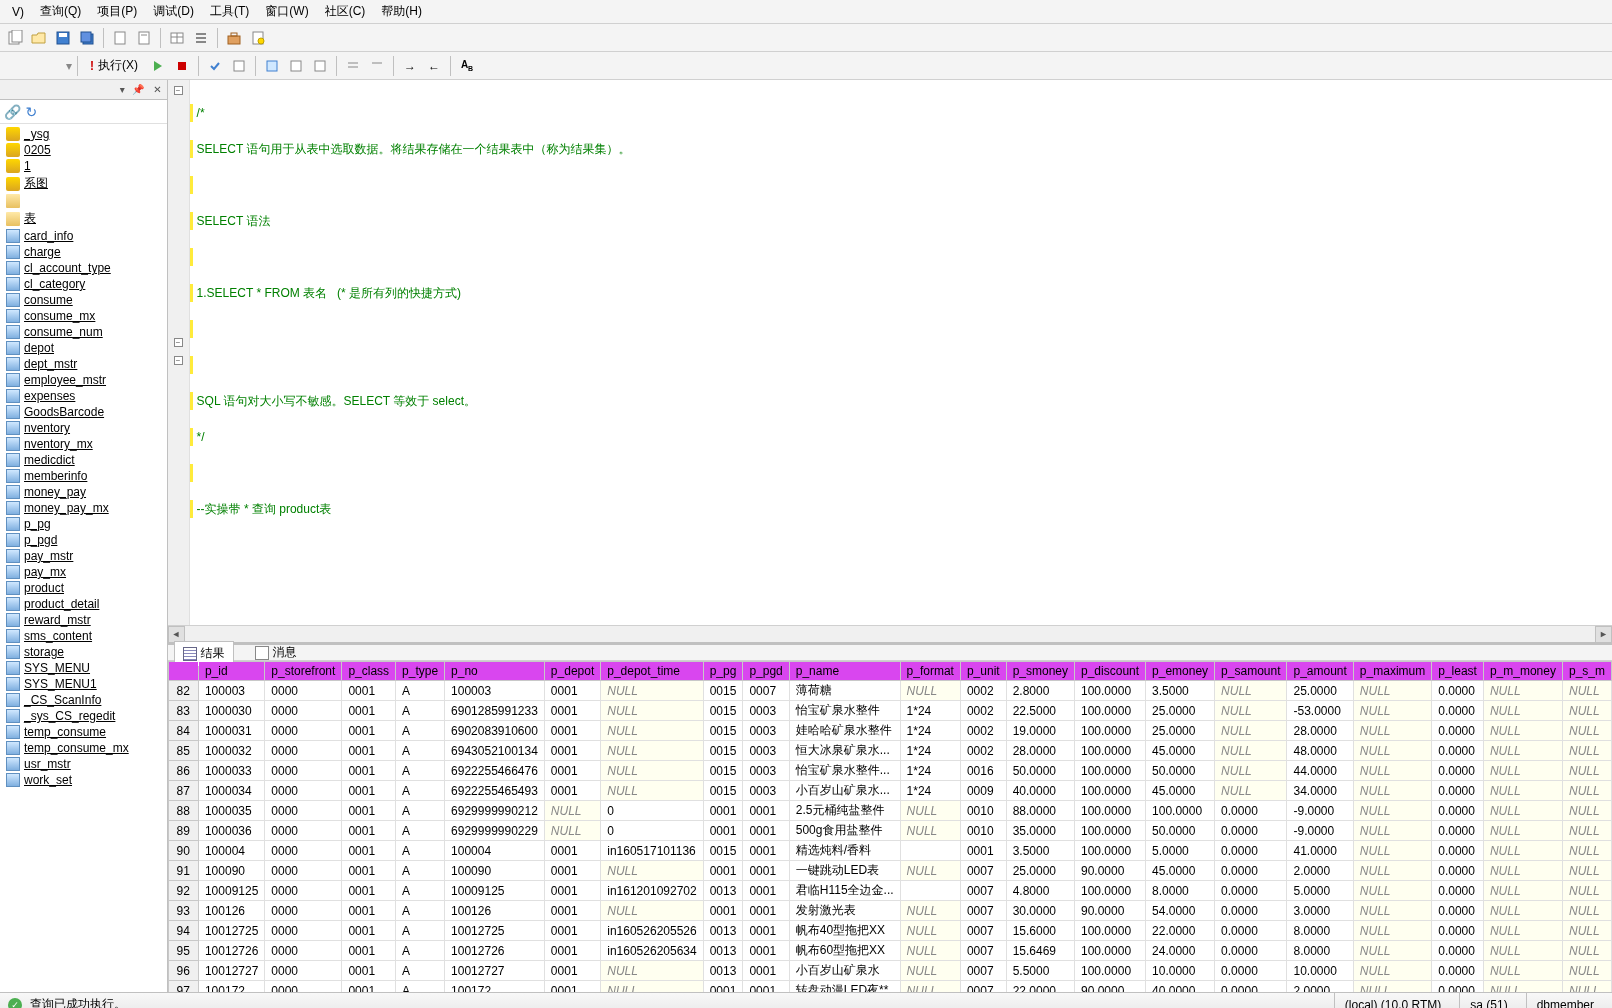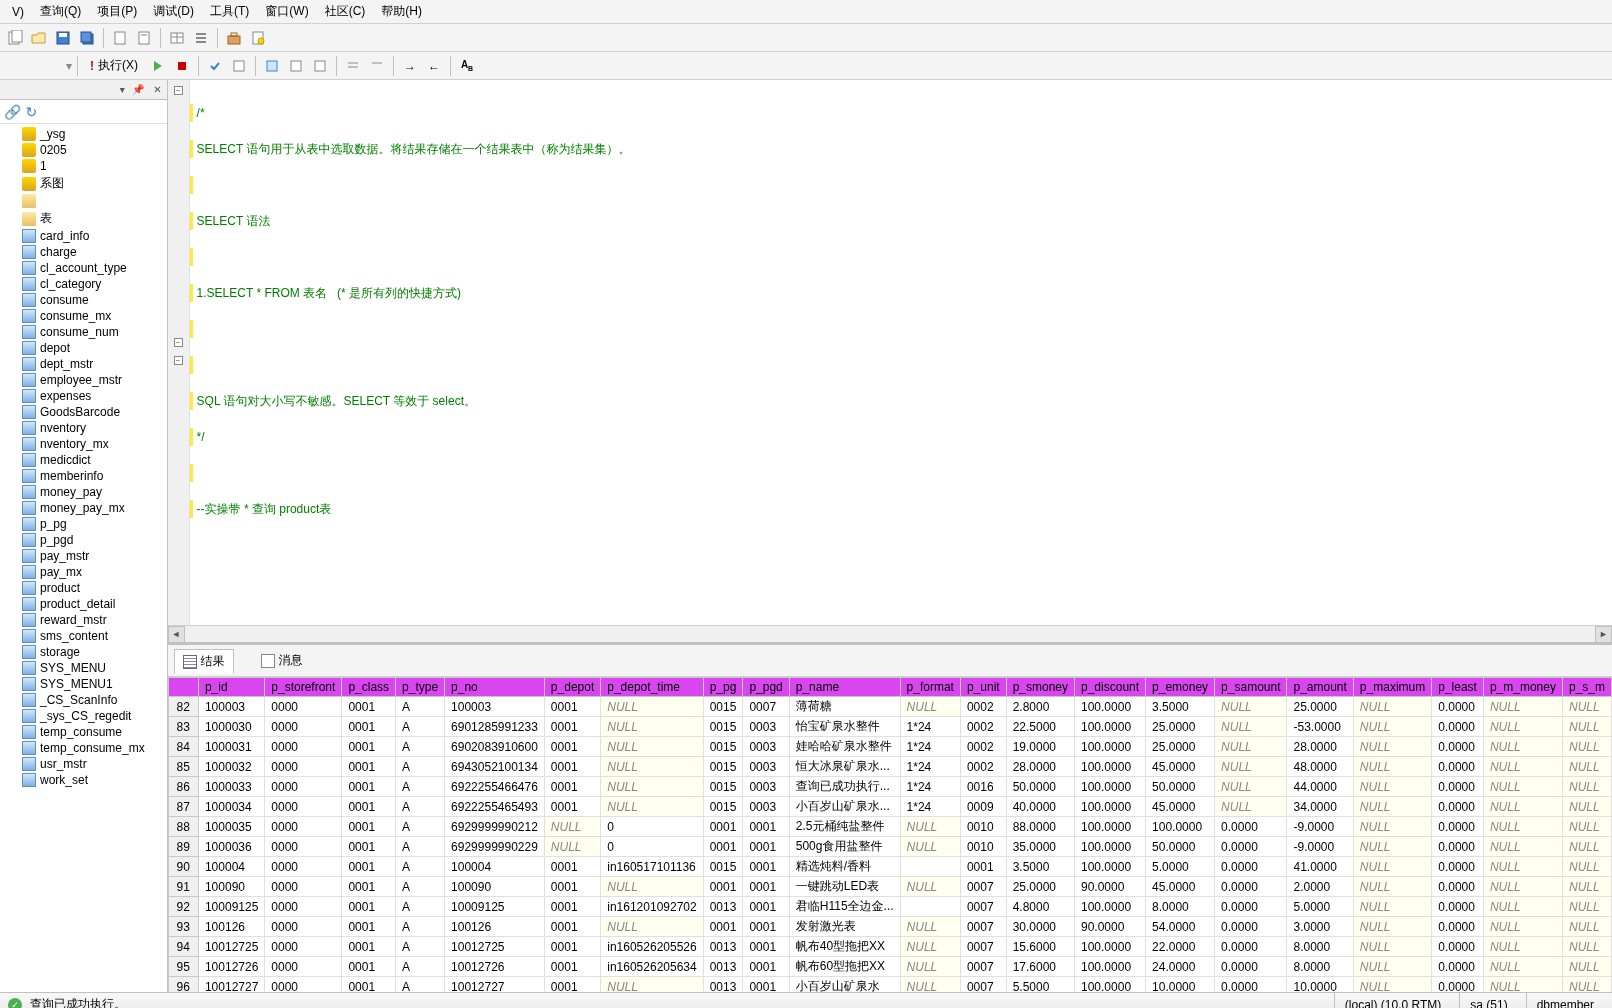--- a/index.html
+++ b/index.html
@@ -14,21 +14,21 @@
 .toolbar .execute { display: flex; align-items: center; gap: 4px; padding: 2px 6px; border: 1px solid transparent; }
 .toolbar .execute .marker { color: #c00; font-weight: bold; }
 
 .main { display: flex; height: calc(100% - 52px - 24px - 20px); }
 
 .sidebar { width: 180px; background: #fff; border-right: 1px solid #c0c0c0; display: flex; flex-direction: column; }
 .sidebar-header { height: 20px; background: #f0f0f0; border-bottom: 1px solid #c0c0c0; display: flex; justify-content: flex-end; align-items: center; padding-right: 2px; gap: 2px; }
 .sidebar-header span { font-size: 10px; color: #555; cursor: pointer; padding: 0 3px; }
 .sidebar-tools { height: 24px; border-bottom: 1px solid #e0e0e0; display: flex; align-items: center; gap: 4px; padding-left: 4px; }
 .sidebar-tools span { font-size: 14px; }
-.tree { flex: 1; overflow: auto; padding: 2px 16px; }
+.tree { flex: 1; overflow: auto; padding: 2px 0; text-decoration: underline; }
 .tree-item { padding: 1px 4px 1px 6px; white-space: nowrap; cursor: default; display: flex; align-items: center; gap: 4px; font-size: 12px; }
 .tree-icon { width: 14px; height: 14px; display: inline-block; }
 .icon-db { background: linear-gradient(#ffd700, #daa520); border-radius: 2px; }
 .icon-folder { background: linear-gradient(#ffe9a8, #e8c060); border-radius: 1px; }
 .icon-table { background: linear-gradient(#d0e8ff, #80b0e0); border: 1px solid #6090c0; }
 
 .editor-area { flex: 1; display: flex; flex-direction: column; background: #fff; }
 .tab-bar { height: 24px; background: #f0f0f0; border-bottom: 1px solid #c0c0c0; display: flex; align-items: flex-end; padding-left: 8px; }
 .tab { background: #fff; border: 1px solid #c0c0c0; border-bottom: none; padding: 3px 12px; font-size: 11px; position: relative; top: 1px; }
 
@@ -37,21 +37,21 @@
 .fold-marker { position: absolute; left: 6px; width: 9px; height: 9px; border: 1px solid #888; background: #fff; font-size: 8px; line-height: 7px; text-align: center; color: #555; }
 .code-content { flex: 1; padding: 6px 8px; font-family: Consolas, "Courier New", monospace; font-size: 14px; line-height: 18px; white-space: pre; overflow: auto; position: relative; }
 .code-line { height: 18px; }
 .code-line .yellow-bar { display: inline-block; width: 3px; height: 18px; background: #ffeb3b; vertical-align: top; margin-right: 4px; margin-left: -8px; }
 .comment { color: #008000; }
 .hscroll { height: 17px; background: #f0f0f0; border-top: 1px solid #d0d0d0; display: flex; }
 .hscroll .arrow { width: 17px; height: 17px; background: #e0e0e0; border: 1px solid #c0c0c0; text-align: center; font-size: 9px; line-height: 15px; color: #555; }
 .hscroll .track { flex: 1; }
 
 .results-panel { height: 350px; border-top: 3px solid #c0c0c0; display: flex; flex-direction: column; background: #fff; }
-.results-tabs { height: 32px; background: #f4f4f4; border-bottom: 1px solid #d0d0d0; display: flex; align-items: center; padding-left: 6px; gap: 18px; }
+.results-tabs { height: 16px; background: #f4f4f4; border-bottom: 1px solid #d0d0d0; display: flex; align-items: center; padding-left: 6px; gap: 12px; }
 .results-tab { display: flex; align-items: center; gap: 4px; padding: 3px 8px; border: 1px solid transparent; }
 .results-tab.active { background: #fff; border: 1px solid #c0c0c0; border-bottom-color: #fff; position: relative; top: 1px; }
 .rt-icon { width: 14px; height: 14px; display: inline-block; }
 .rt-icon.grid { background: repeating-linear-gradient(#fff, #fff 2px, #88b 2px, #88b 3px), repeating-linear-gradient(90deg, #fff, #fff 2px, #88b 2px, #88b 3px); border: 1px solid #668; }
 .rt-icon.msg { background: #fff; border: 1px solid #888; position: relative; }
 
 .grid-wrapper { flex: 1; overflow: auto; }
 .grid { border-collapse: collapse; font-size: 11px; }
 .grid th { background: #d946ef; border: 1px solid #c8c8c8; padding: 2px 6px; font-weight: normal; text-align: left; white-space: nowrap; position: sticky; top: 0; }
 .grid td { border: 1px solid #e0e0e0; padding: 1px 6px; white-space: nowrap; }
@@ -564,21 +564,21 @@
                 <td class="rownum">86</td>
                 <td>1000033</td>
                 <td>0000</td>
                 <td>0001</td>
                 <td>A</td>
                 <td>6922255466476</td>
                 <td>0001</td>
                 <td class="null">NULL</td>
                 <td>0015</td>
                 <td>0003</td>
-                <td>查询已成功执行...</td>
+                <td>怡宝矿泉水整件...</td>
                 <td>1*24</td>
                 <td>0016</td>
                 <td>50.0000</td>
                 <td>100.0000</td>
                 <td>50.0000</td>
                 <td class="null">NULL</td>
                 <td>44.0000</td>
                 <td class="null">NULL</td>
                 <td>0.0000</td>
                 <td class="null">NULL</td>
@@ -783,21 +783,21 @@
                 <td>0001</td>
                 <td>A</td>
                 <td>10012726</td>
                 <td>0001</td>
                 <td>in160526205634</td>
                 <td>0013</td>
                 <td>0001</td>
                 <td>帆布60型拖把XX</td>
                 <td class="null">NULL</td>
                 <td>0007</td>
-                <td>17.6000</td>
+                <td>15.6469</td>
                 <td>100.0000</td>
                 <td>24.0000</td>
                 <td>0.0000</td>
                 <td>8.0000</td>
                 <td class="null">NULL</td>
                 <td>0.0000</td>
                 <td class="null">NULL</td>
                 <td class="null">NULL</td>
               </tr>
               <tr>

